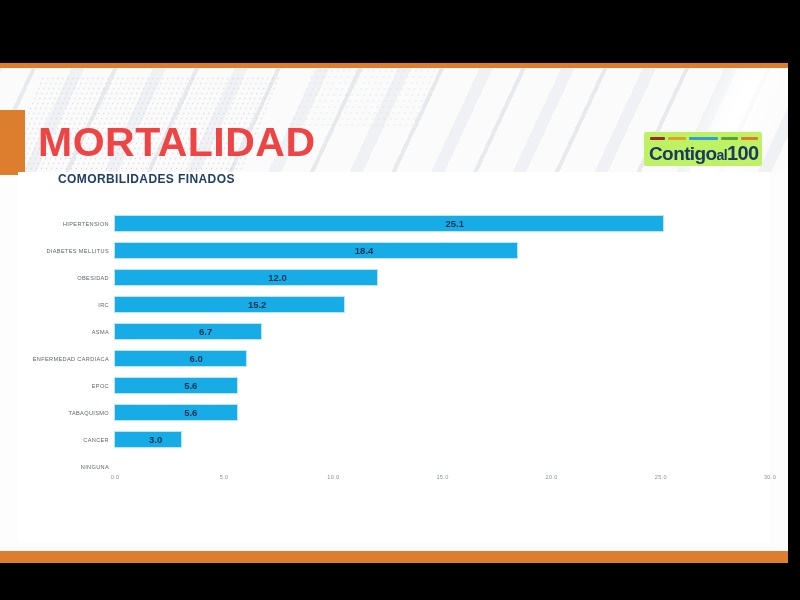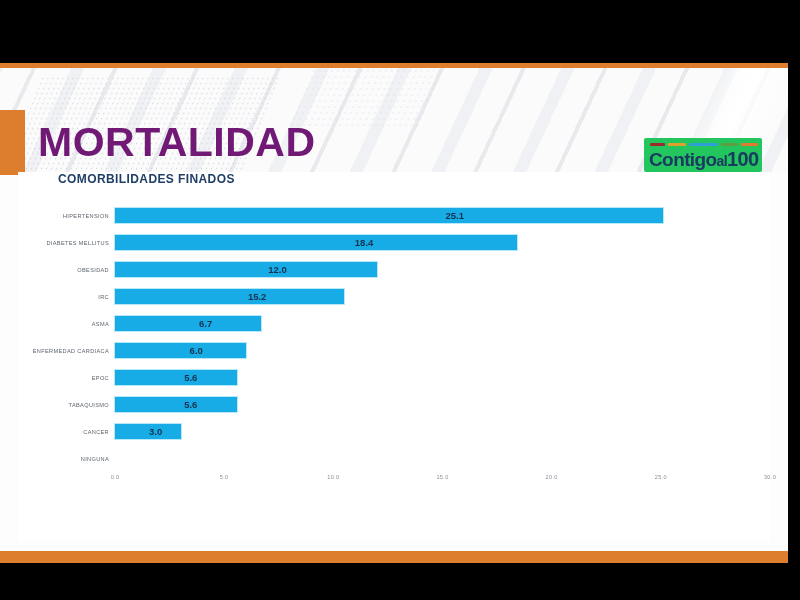--- a/index.html
+++ b/index.html
@@ -59,28 +59,28 @@
   
   #accent-block {
     position: absolute; left: 0; top: 42px; width: 25px; height: 65px;
     background: #dd7e2e;
   }
 
   
   #title {
     position: absolute; left: 38px; top: 54px;
     font-size: 41px; font-weight: bold; letter-spacing: 0.5px;
-    color: #701a75; line-height: 1;
+    color: #ef4444; line-height: 1;
     white-space: nowrap;
   }
 
   
   #logo {
-    position: absolute; left: 644px; top: 70px; width: 118px; height: 34px;
-    background: #22c55e; border-radius: 2px;
+    position: absolute; left: 644px; top: 64px; width: 118px; height: 34px;
+    background: #bef264; border-radius: 2px;
     padding: 3px 4px 2px 4px;
   }
   #logo .dashes { display: flex; gap: 3px; height: 4px; margin: 2px 0 2px 2px; }
   #logo .dashes span { display: block; height: 3px; border-radius: 1px; }
   #logo .dashes .d0 { width: 16px; background: #9e2a2b; }
   #logo .dashes .d1 { width: 19px; background: #e0a02c; }
   #logo .dashes .d2 { width: 30px; background: #2f9fd6; }
   #logo .dashes .d3 { width: 18px; background: #5f9e3f; }
   #logo .dashes .d4 { width: 18px; background: #e07b2c; }
   #logo .word {
@@ -100,21 +100,21 @@
     position: absolute; left: 0; top: 0; width: 752px;
     text-align: left; padding-left: 40px;
     font-size: 12px; font-weight: bold; color: #1f3f66;
     letter-spacing: 0.4px;
   }
 
   #plot {
     position: absolute; left: 0; top: 26px; width: 752px; height: 318px;
   }
   #rows {
-    position: absolute; left: 0; top: 4px; width: 752px; height: 270px;
+    position: absolute; left: 0; top: 12px; width: 752px; height: 270px;
     display: flex; flex-direction: column;
   }
   .brow {
     flex: 1 1 0; display: flex; align-items: center; position: relative;
   }
   .cat-label {
     position: absolute; right: 655px; width: 200px;
     text-align: right; padding-right: 6px;
     font-size: 5.6px; color: #5d646d; letter-spacing: 0.35px;
     white-space: nowrap;

